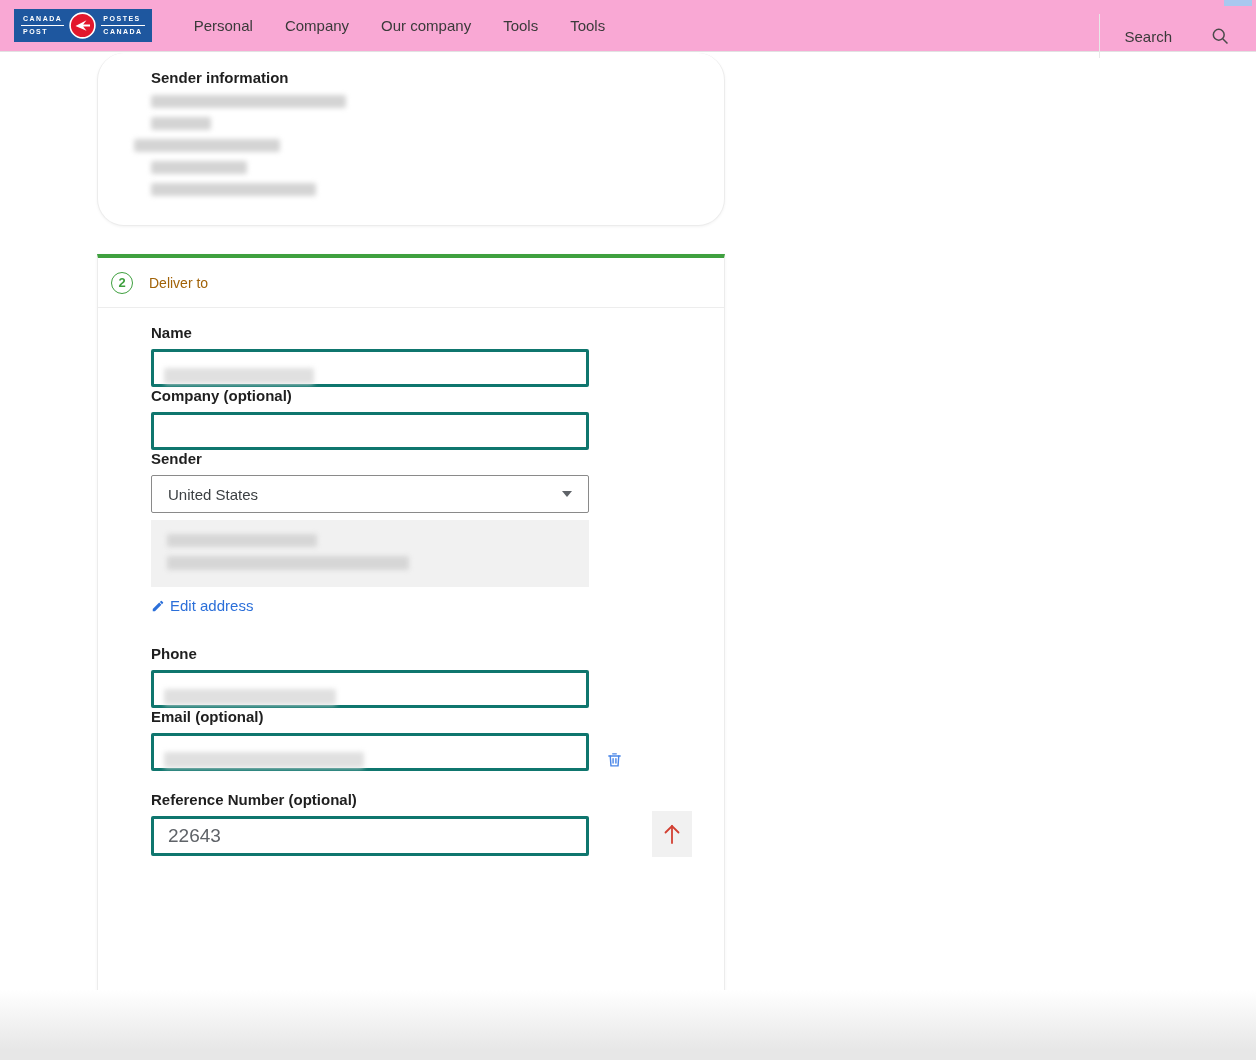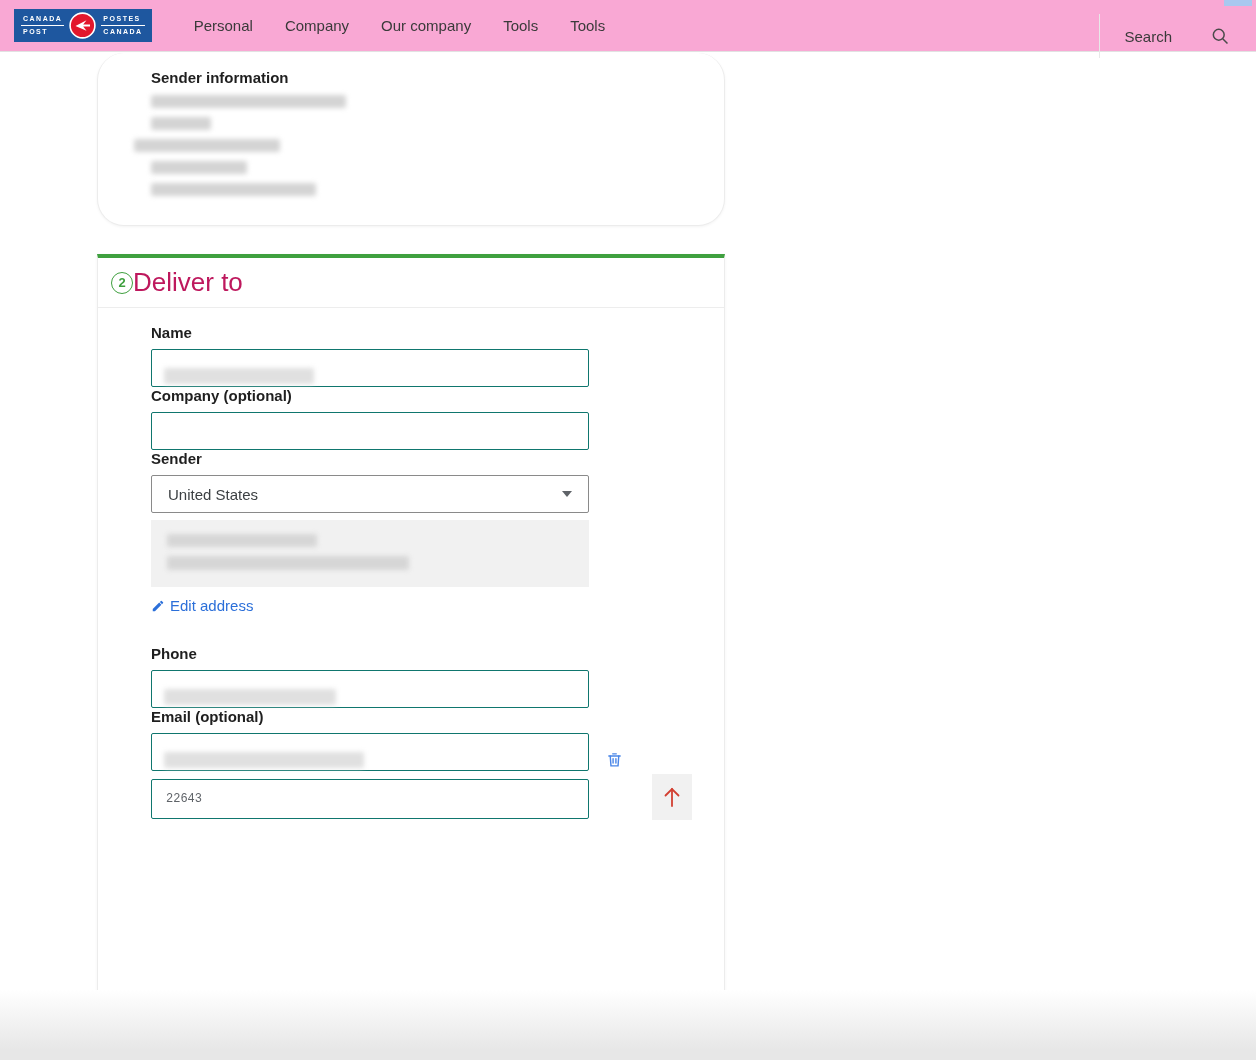--- a/index.html
+++ b/index.html
@@ -56,29 +56,29 @@
   .card-deliver { top:254px; height:737px; border-top:4px solid #3fa03f; }
   .deliver-header {
     height:50px; display:flex; align-items:center;
     padding-left:13px; border-bottom:1px solid #ededed;
   }
   .step-circle {
     width:22px; height:22px; border-radius:50%; border:1.5px solid #3fa03f;
     color:#3fa03f; font-size:13px; font-weight:bold;
     display:flex; align-items:center; justify-content:center;
   }
-  .deliver-title { font-size:26px; color:#be185d; }
+  .deliver-title { margin-left:16px; font-size:14px; color:#a16207; }
 
   .form { padding:0 0 0 53px; }
   .field-label { font-size:15px; font-weight:bold; color:#1f1f1f; }
   .text-input {
     margin-top:8px; width:438px; height:38px;
-    border:1px solid #0f766e; border-radius:2px; background:#fff;
-    position:relative; font-size:12px; color:#3c4043; padding:0 14px;
-    font-family:Liberation Mono, monospace;
+    border:3px solid #0f766e; border-radius:2px; background:#fff;
+    position:relative; font-size:19px; color:#3c4043; padding:0 14px;
+    font-family:Liberation Sans, sans-serif;
   }
   .input-wrap { position:relative; width:438px; }
   .input-wrap .redacted { position:absolute; top:19px; left:13px; height:16px; background:#e0e0e0; }
 
   .select-box {
     margin-top:8px; width:438px; height:38px;
     border:1px solid #8a8a8a; border-radius:2px; background:#fff;
     display:flex; align-items:center; justify-content:space-between;
     padding:0 16px; font-size:15px; color:#3c4043; cursor:pointer;
   }
@@ -229,20 +229,21 @@
         <svg width="17" height="19" viewBox="0 0 24 24" fill="none" stroke="#4a86e8" stroke-width="2" stroke-linecap="round">
           <path d="M4 7h16"></path>
             <path d="M9.5 4h5"></path>
           <path d="M6 7l1 14h10l1-14"></path>
           <path d="M10 11v6"></path>
             <path d="M14 11v6"></path>
         </svg>
       </button>
     </div>
 
+    <div class="field-label" style="margin-top:20px;">Reference Number (optional)</div>
     <div class="ref-row">
       <input class="text-input ref-input" value="22643" style="">
       <button class="uparrow-btn">
         <svg width="24" height="28" viewBox="0 0 24 24" fill="none" stroke="#d23f31" stroke-width="1.8" stroke-linecap="round">
           <path d="M12 21V4"></path>
             <path d="M5.5 10.5 L12 4 L18.5 10.5"></path>
         </svg>
       </button>
     </div>
 

